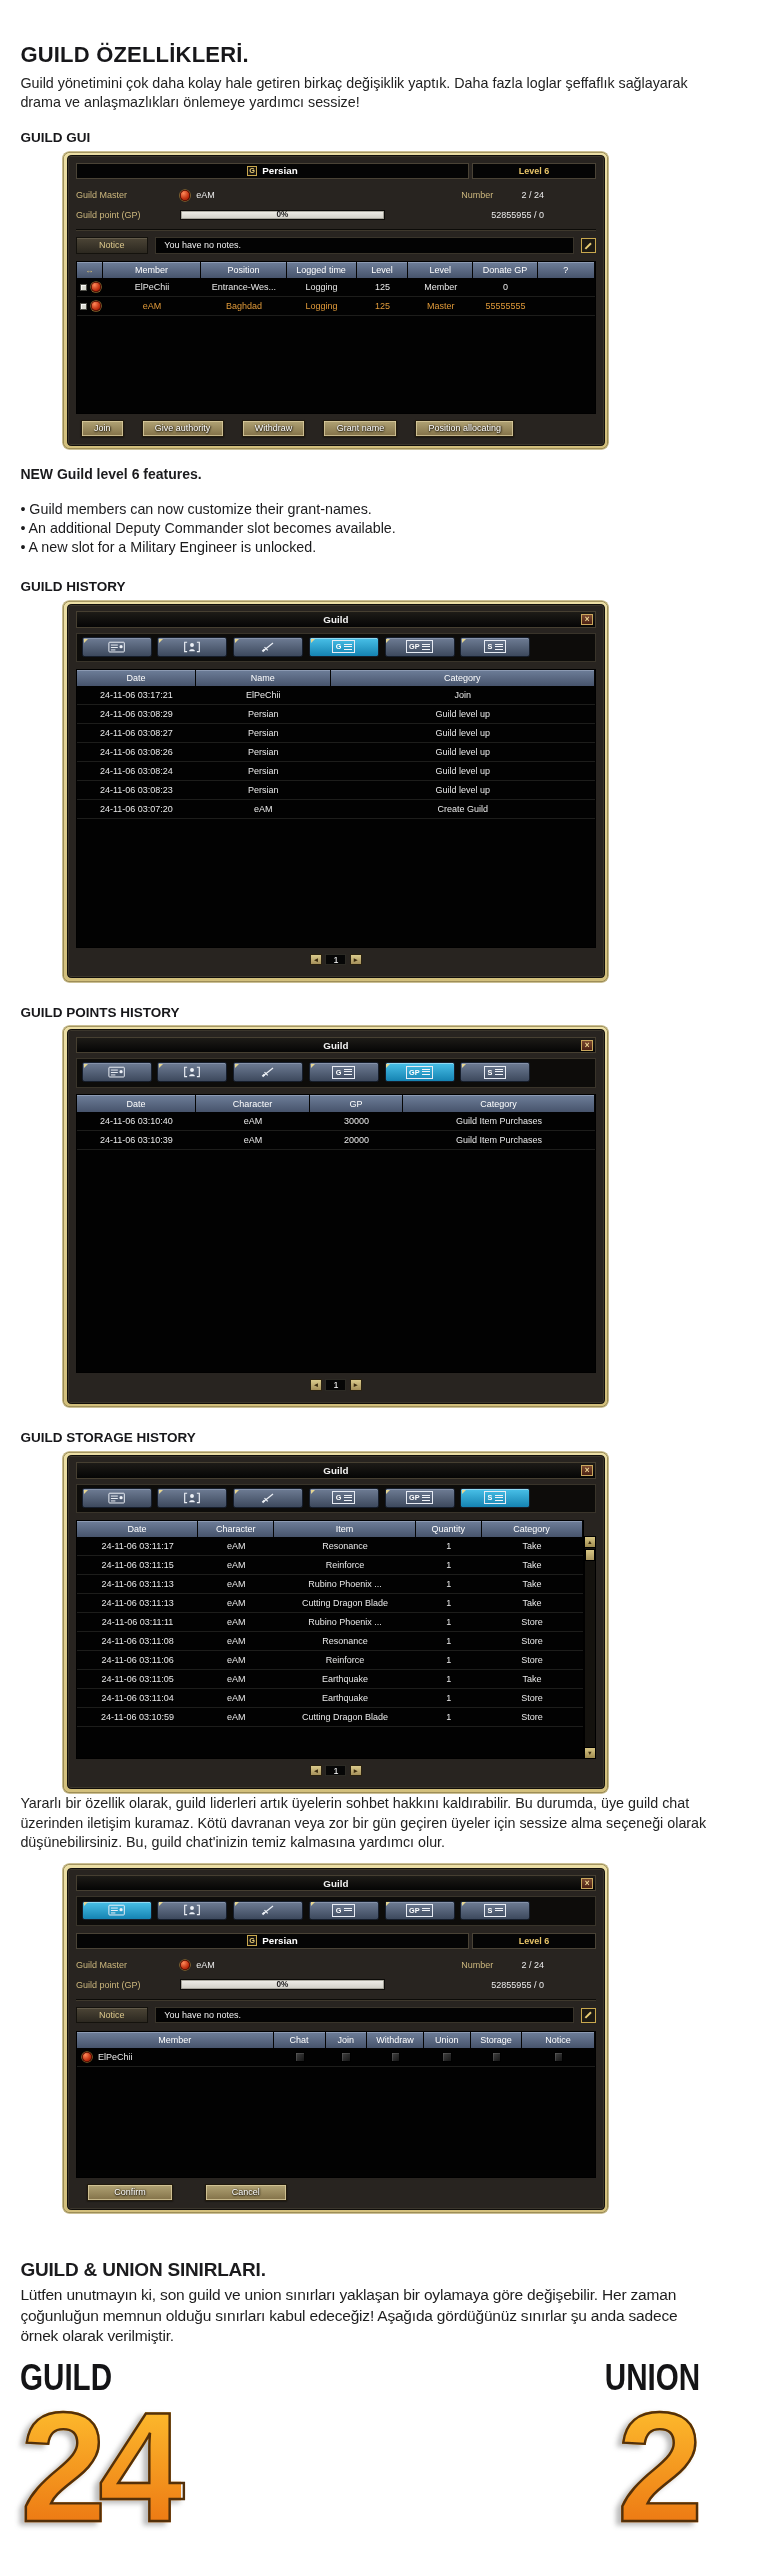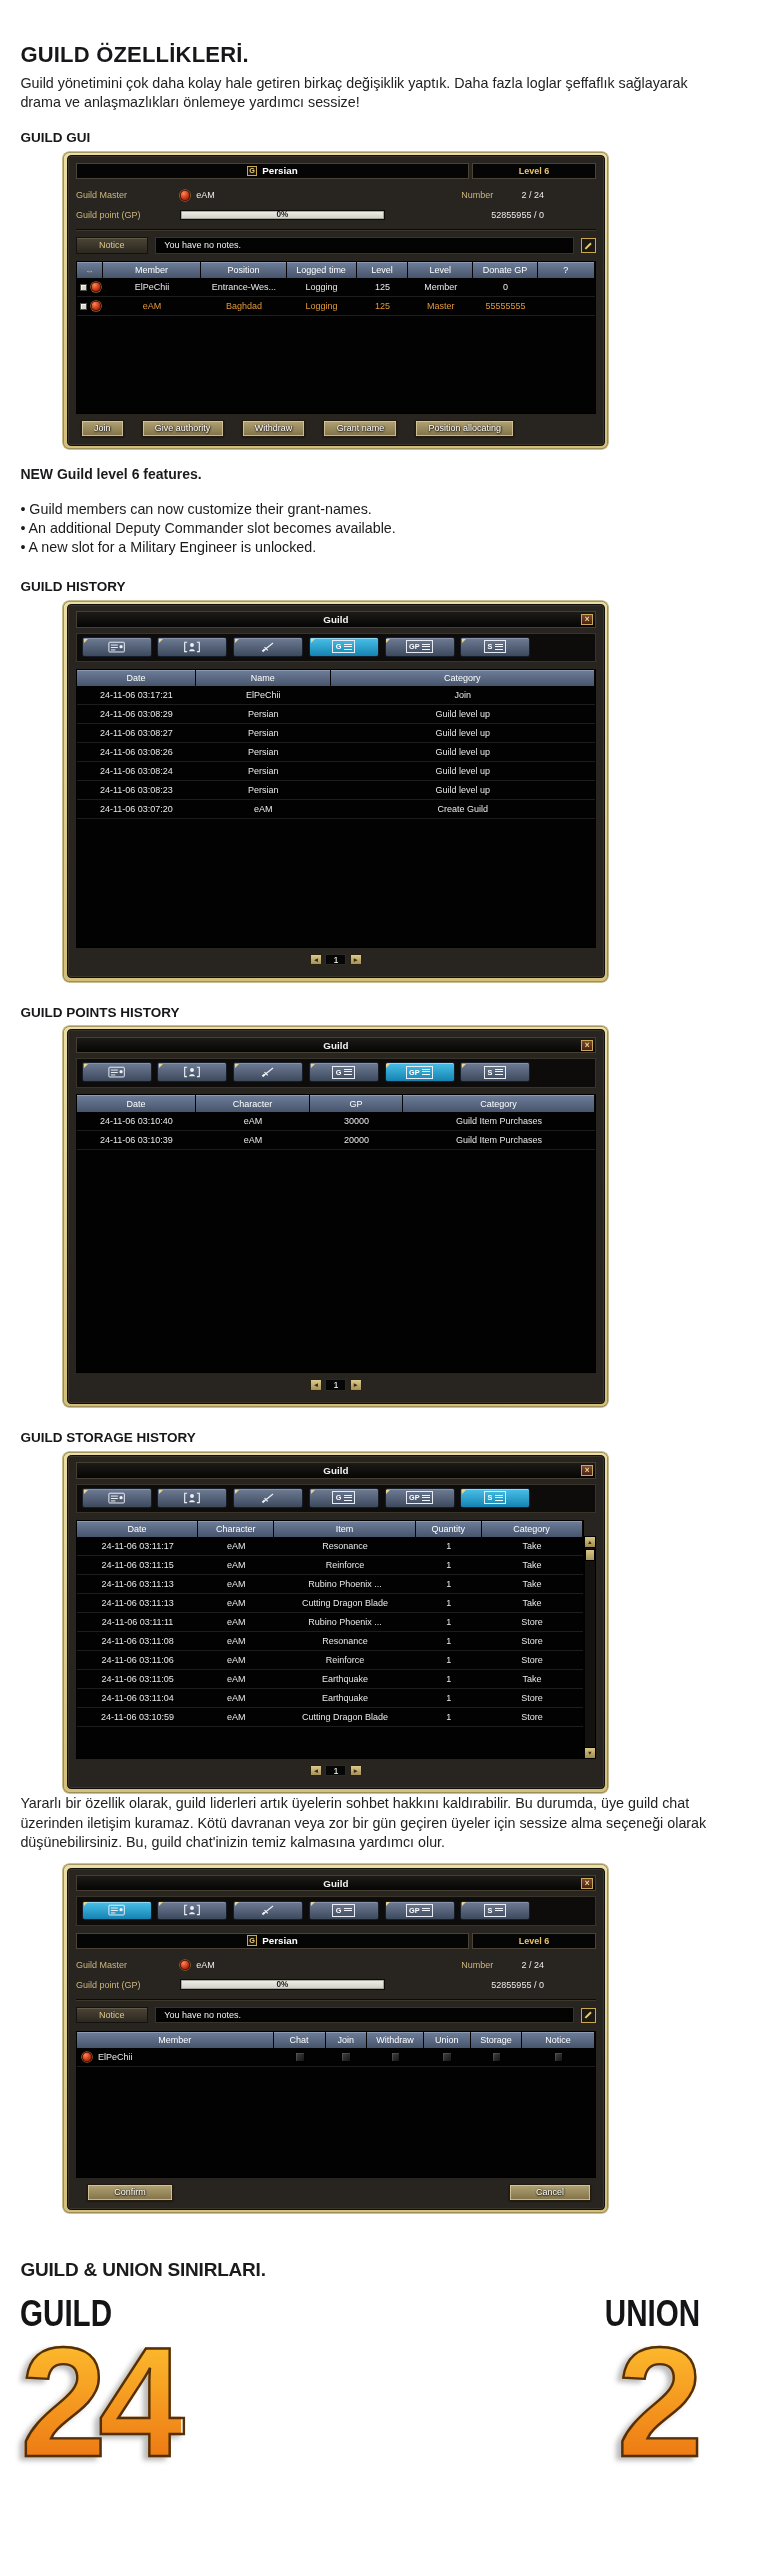--- a/index.html
+++ b/index.html
@@ -119,21 +119,21 @@
   .vthumb { height: 12.2px; flex: none; background: linear-gradient(#d8c684, #ab9760); border: 0.8px solid #000; margin-top: 0.8px; cursor: grab; }
   .vspace { flex: 1; }
 
   .pager { flex: none; height: 23px; display: flex; align-items: center; justify-content: center; gap: 3.3px; }
   .pbtn { width: 12.2px; height: 11.4px; background: linear-gradient(#dbcb8c, #a5905a); border: 0.8px solid #2a2212;
           color: #3c2c10; font-size: 6.5px; display: flex; align-items: center; justify-content: center; cursor: pointer; }
   .pnum { min-width: 21px; height: 11.4px; line-height: 10.6px; text-align: center; color: #fff; font-size: 9px;
           background: #060606; border: 0.8px solid #2c2a24; }
 
   .btnrow { flex: none; display: flex; gap: 18px; padding: 5.7px 4.9px 1.6px; }
-  .btnrow.mute { gap: 32px; padding-left: 11.4px; justify-content: space-between; }
+  .btnrow.mute { gap: 32px; padding-left: 11.4px; }
   .gbtn { height: 17px; padding: 0 12.2px; background: linear-gradient(#b1a375, #827148); border: 0.8px solid #221b0e;
           box-shadow: inset 0 0 0 0.8px #dbcd9f, 0 0.8px 1.6px rgba(0,0,0,.6); color: #fff; font-size: 9px;
           display: flex; align-items: center; justify-content: center; text-shadow: 0 0.8px 1.6px #1c160a, 0.8px 0 1.6px #1c160a;
           cursor: pointer; white-space: nowrap; }
   .gbtn.wide { padding: 0 26px; }
 </style>
 </head>
 <body>
 
 <svg width="0" height="0" style="position:absolute">
@@ -717,20 +717,21 @@
         <div class="tfill"></div>
       </div>
       <div class="btnrow mute">
         <div class="gbtn wide">Confirm</div>
         <div class="gbtn wide">Cancel</div>
       </div>
     </div>
   </div>
 
   <div class="limits-head">GUILD &amp; UNION SINIRLARI.</div>
+  <p class="limits-body">Lütfen unutmayın ki, son guild ve union sınırları yaklaşan bir oylamaya göre değişebilir. Her zaman çoğunluğun memnun olduğu sınırları kabul edeceğiz! Aşağıda gördüğünüz sınırlar şu anda sadece örnek olarak verilmiştir.</p>
 
   <div class="limits-row">
     <div class="limit-col">
       <div class="limit-label">GUILD</div>
       <div class="big-num">24</div>
     </div>
     <div class="limit-col right">
       <div class="limit-label">UNION</div>
       <div class="big-num">2</div>
     </div>

